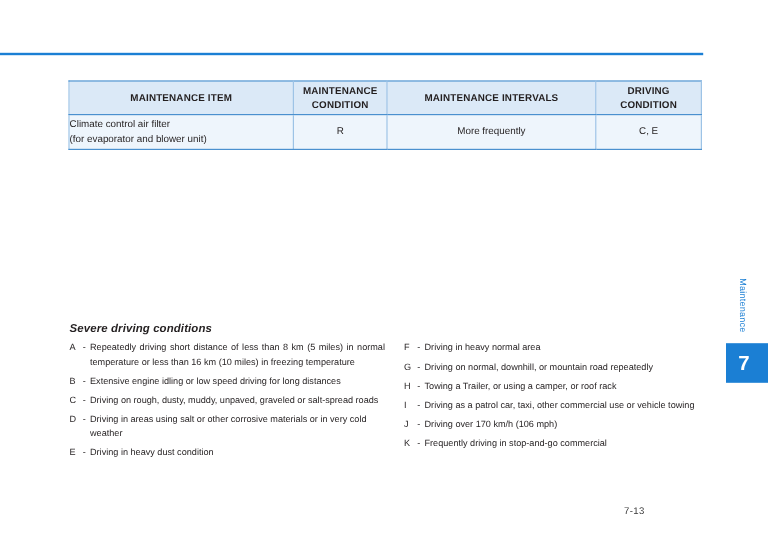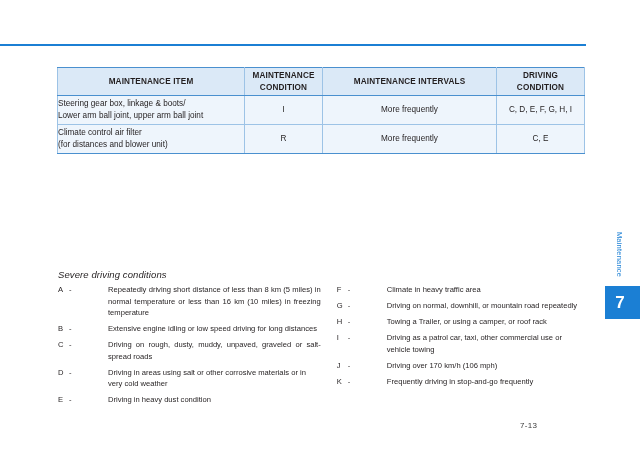--- a/index.html
+++ b/index.html
@@ -119,21 +119,21 @@
 
   
   .severe {
     position: absolute;
     left: 58px;
     top: 269px;
     width: 528px;
   }
   .severe-title {
     font-size: 9.5px;
-    font-weight: normal;
+    font-weight: bold;
     font-style: italic;
     margin: 0 0 4px 0;
     letter-spacing: 0.1px;
   }
   .cols {
     display: flex;
     gap: 16px;
   }
   .col-left { width: 272px; }
   .col-right { width: 258px; }
@@ -149,21 +149,20 @@
     flex: 0 0 11px;
     text-align: left;
   }
   .cond-dash {
     width: 6px;
     flex: 0 0 6px;
     text-align: left;
   }
   .cond-text {
     flex: 1 1 auto;
-    margin-left: 33px;
   }
   .cond-text.justify { text-align: justify; }
 
   
   .page-no {
     position: absolute;
     left: 520px;
     top: 421px;
     width: 60px;
     text-align: left;
@@ -206,33 +205,22 @@
         </th>
         <th>
           <span class="thlines">DRIVING</span>
           <span class="thlines">CONDITION</span>
         </th>
       </tr>
     </thead>
     <tbody>
       <tr>
         <td class="item">
-          <span class="thlines">Steering gear box, linkage &amp; boots/</span>
-          <span class="thlines">Lower arm ball joint, upper arm ball joint</span>
-        </td>
-        <td class="op">I</td>
-        <td class="interval">
-          <span class="thlines">More frequently</span>
-        </td>
-        <td class="cond">C, D, E, F, G, H, I</td>
-      </tr>
-      <tr>
-        <td class="item">
           <span class="thlines">Climate control air filter</span>
-          <span class="thlines">(for distances and blower unit)</span>
+          <span class="thlines">(for evaporator and blower unit)</span>
         </td>
         <td class="op">R</td>
         <td class="interval">
           <span class="thlines">More frequently</span>
         </td>
         <td class="cond">C, E</td>
       </tr>
     </tbody>
   </table>
 </div>
@@ -264,21 +252,21 @@
       <div class="cond-item">
         <span class="cond-key">E</span>
         <span class="cond-dash">-</span>
         <span class="cond-text">Driving in heavy dust condition</span>
       </div>
     </div>
     <div class="col-right">
       <div class="cond-item">
         <span class="cond-key">F</span>
         <span class="cond-dash">-</span>
-        <span class="cond-text">Climate in heavy traffic area</span>
+        <span class="cond-text">Driving in heavy normal area</span>
       </div>
       <div class="cond-item">
         <span class="cond-key">G</span>
         <span class="cond-dash">-</span>
         <span class="cond-text">Driving on normal, downhill, or mountain road repeatedly</span>
       </div>
       <div class="cond-item">
         <span class="cond-key">H</span>
         <span class="cond-dash">-</span>
         <span class="cond-text">Towing a Trailer, or using a camper, or roof rack</span>
@@ -289,19 +277,19 @@
         <span class="cond-text">Driving as a patrol car, taxi, other commercial use or vehicle towing</span>
       </div>
       <div class="cond-item">
         <span class="cond-key">J</span>
         <span class="cond-dash">-</span>
         <span class="cond-text">Driving over 170 km/h (106 mph)</span>
       </div>
       <div class="cond-item">
         <span class="cond-key">K</span>
         <span class="cond-dash">-</span>
-        <span class="cond-text">Frequently driving in stop-and-go frequently</span>
+        <span class="cond-text">Frequently driving in stop-and-go commercial</span>
       </div>
     </div>
   </div>
 </div>
 
 <div class="page-no">7-13</div>
 
 </body></html>

